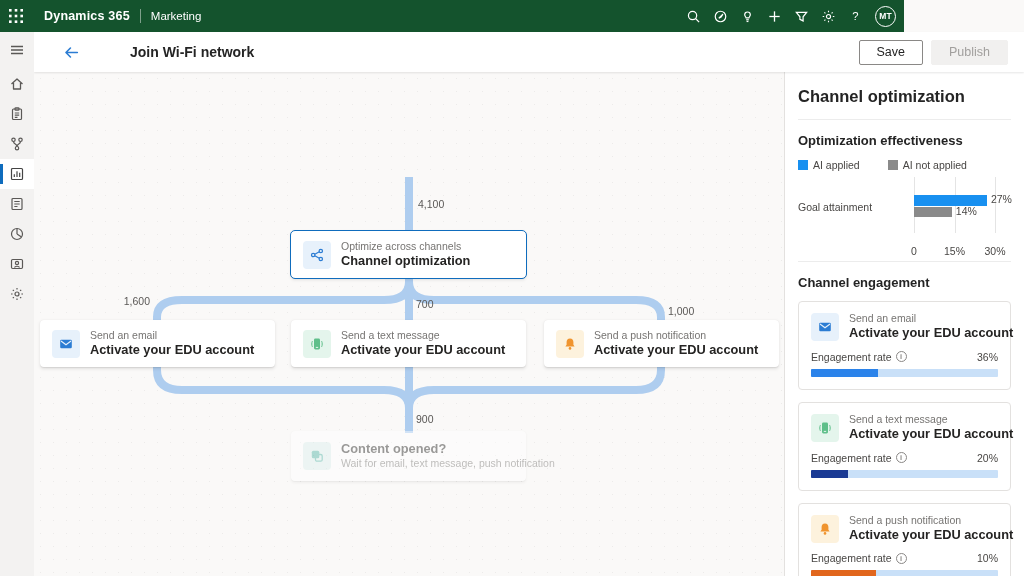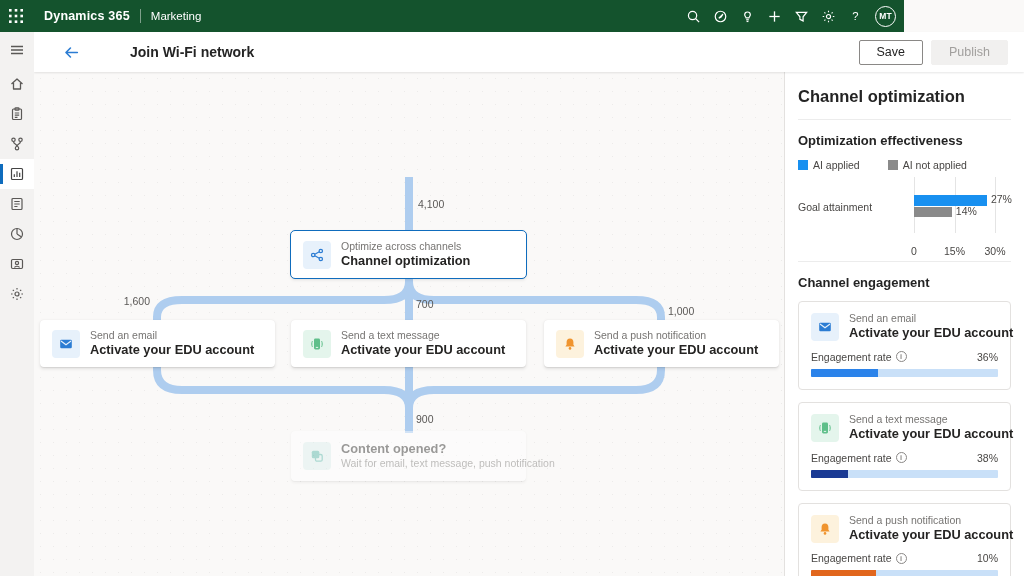--- a/index.html
+++ b/index.html
@@ -394,21 +394,21 @@
       <div class="ntext">
         <div class="nkind">Send a text message</div>
         <div class="ntitle">Activate your EDU account</div>
       </div>
     </div>
     <div class="metric-row">
       <span class="metric-l">
         <span>Engagement rate</span>
         <span class="info">i</span>
       </span>
-      <span>38%</span>
+      <span>20%</span>
     </div>
     <div class="track">
       <div class="fill" style="width: 20%; background: rgb(26, 58, 148);"></div>
     </div>
   </div>
 
   <div class="card">
     <div class="card-head">
       <div class="nicon ic-push">
         <svg width="16" height="16" viewBox="0 0 16 16" fill="currentColor">

